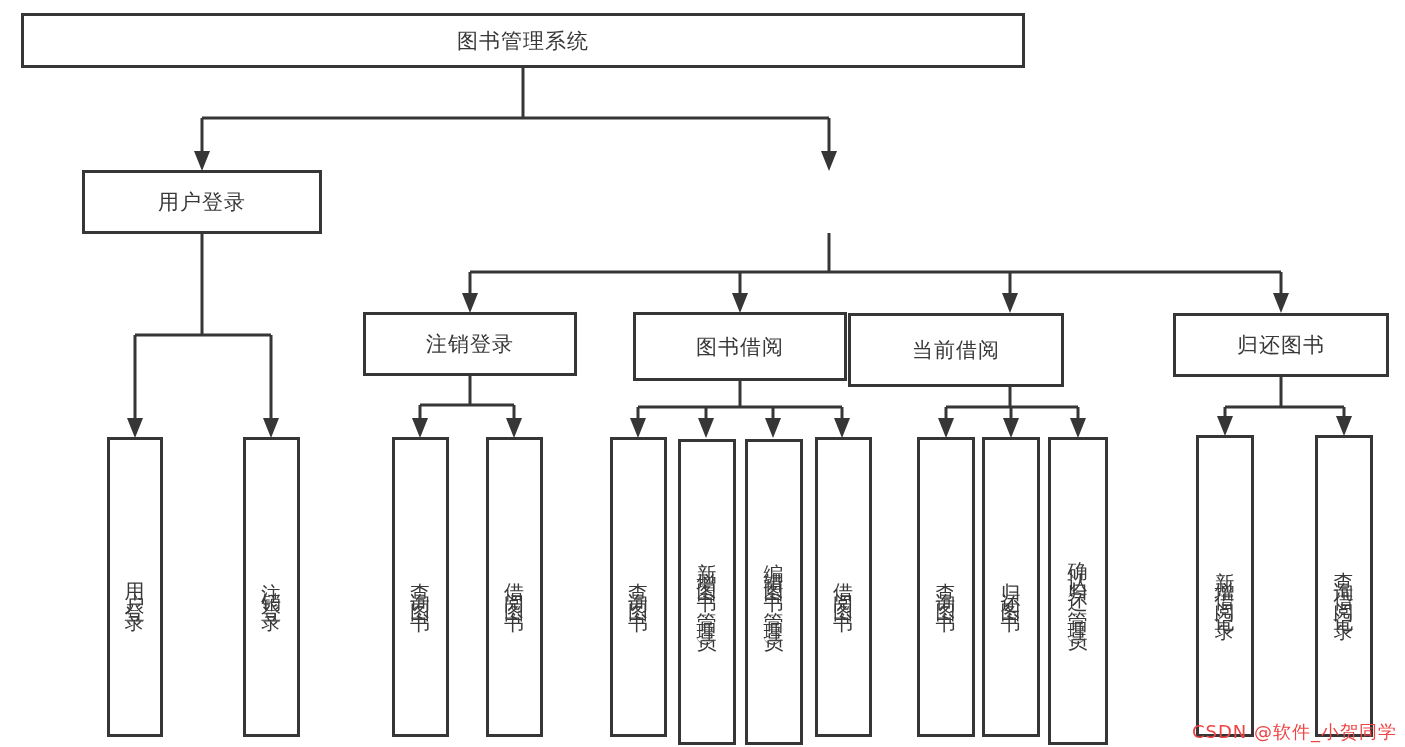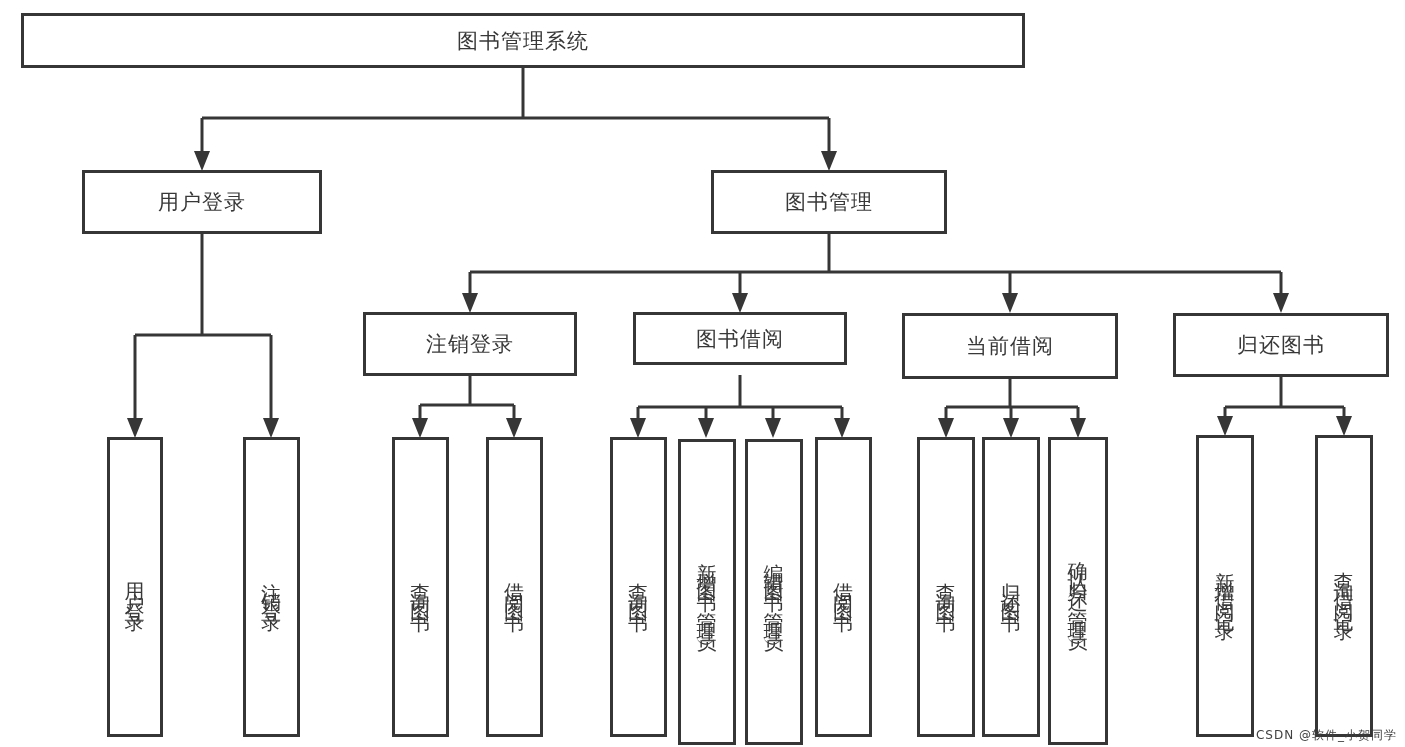--- a/index.html
+++ b/index.html
@@ -11,21 +11,21 @@
   .node{
     position:absolute;display:flex;align-items:center;justify-content:center;
     background:#ffffff;border:3px solid #363636;box-sizing:border-box;color:#383838;
   }
   .nh{font-size:21px;letter-spacing:1px;}
   .nv .vt{
     writing-mode:vertical-rl;text-orientation:mixed;
     font-size:20px;line-height:1;letter-spacing:10px;white-space:nowrap;color:#383838;
   }
   .watermark{
-    position:absolute;right:8px;bottom:3px;font-size:12px;color:#404040;letter-spacing:1px;
+    position:absolute;right:8px;bottom:3px;font-size:18px;color:#ef4444;letter-spacing:1px;
   }
   .ln{stroke:#363636;stroke-width:3;fill:none;}
   .ah{fill:#363636;stroke:none;}
 </style>
 </head>
 <body>
 
 <div class="canvas">
 
   <svg class="connectors" viewBox="0 0 1405 747">
@@ -90,31 +90,28 @@
       <polygon class="ah" points="1336,416 1352,416 1344,436"></polygon>
   </svg>
 
   <div class="node nh" style="left:21px;top:13px;width:1004px;height:55px">
     <span>图书管理系统</span>
   </div>
 
   <div class="node nh" style="left:82px;top:170px;width:240px;height:64px">
     <span>用户登录</span>
   </div>
-  <div class="node nh" style="left:711px;top:170px;width:236px;height:64px">
-    <span>图书管理</span>
-  </div>
 
   <div class="node nh" style="left:363px;top:312px;width:214px;height:64px">
     <span>注销登录</span>
   </div>
-  <div class="node nh" style="left:633px;top:312px;width:214px;height:53px">
+  <div class="node nh" style="left:633px;top:312px;width:214px;height:69px">
     <span>图书借阅</span>
   </div>
-  <div class="node nh" style="left:902px;top:313px;width:216px;height:66px">
+  <div class="node nh" style="left:848px;top:313px;width:216px;height:74px">
     <span>当前借阅</span>
   </div>
   <div class="node nh" style="left:1173px;top:313px;width:216px;height:64px">
     <span>归还图书</span>
   </div>
 
   <div class="node nv" style="left:107px;top:437px;width:56px;height:300px">
     <span class="vt">用户登录</span>
   </div>
   <div class="node nv" style="left:243px;top:437px;width:57px;height:300px">

